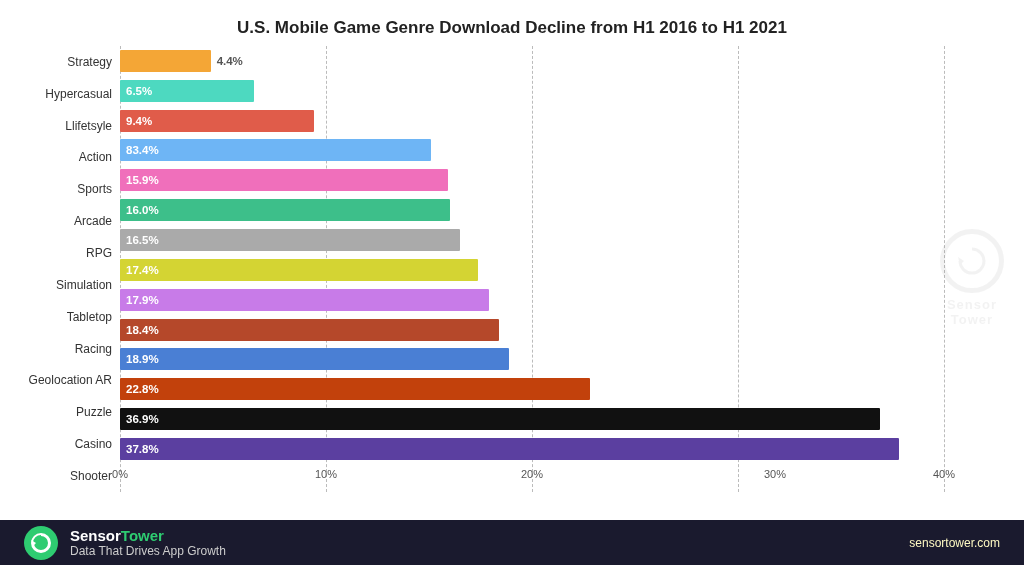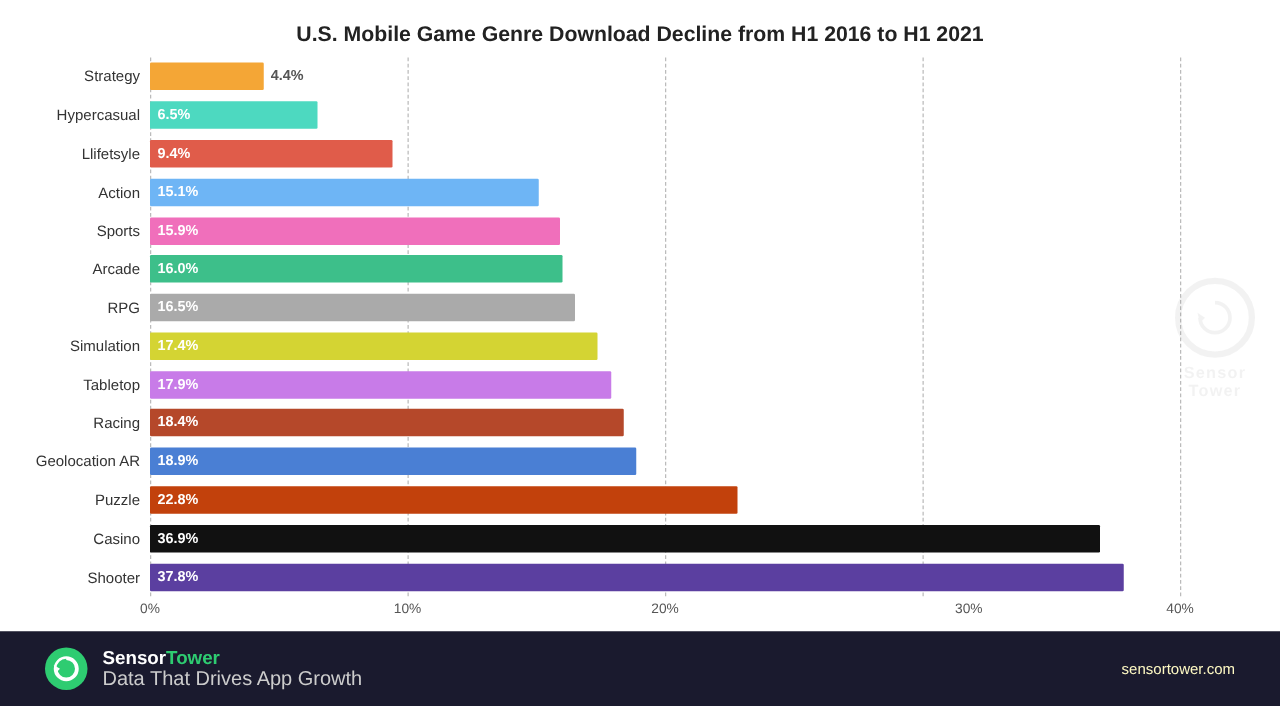--- a/index.html
+++ b/index.html
@@ -48,20 +48,21 @@
       display: flex;
       align-items: center;
       justify-content: flex-end;
     }
     .bars-section {
       flex: 1;
       display: flex;
       flex-direction: column;
       justify-content: space-around;
       position: relative;
+      padding-bottom: 28px;
     }
     .grid-lines {
       position: absolute;
       top: 0;
       left: 0;
       right: 0;
       bottom: 28px;
       display: flex;
       flex-direction: row;
       pointer-events: none;
@@ -114,24 +115,24 @@
       right: 15px;
       top: 50%;
       transform: translateY(-60%);
       opacity: 0.12;
       display: flex;
       flex-direction: column;
       align-items: center;
     }
     .footer {
       background: #1a1a2e;
-      height: 60px;
-      display: flex;
-      align-items: center;
-      padding: 0 36px;
+      height: 45px;
+      display: flex;
+      align-items: center;
+      padding: 0 24px;
       justify-content: space-between;
     }
     .footer-left {
       display: flex;
       align-items: center;
       gap: 12px;
     }
     .footer-logo-circle {
       width: 34px;
       height: 34px;
@@ -148,21 +149,21 @@
     .footer-brand-name {
       color: #fff;
       font-size: 15px;
       font-weight: bold;
     }
     .footer-brand-name span {
       color: #2ecc71;
     }
     .footer-tagline {
       color: #ccc;
-      font-size: 16px;
+      font-size: 12px;
     }
     .footer-url {
       color: #fef9c3;
       font-size: 12px;
     }
   </style>
 </head>
 <body>
 
 <div class="chart-container">
@@ -209,21 +210,21 @@
               <span class="bar-label">6.5%</span>
             </div>
           </div>
           <div class="bar-row">
             <div class="bar" style="width: 23.5%; background-color: rgb(224, 92, 74); min-width: 30px;">
               <span class="bar-label">9.4%</span>
             </div>
           </div>
           <div class="bar-row">
             <div class="bar" style="width: 37.75%; background-color: rgb(110, 181, 245); min-width: 30px;">
-              <span class="bar-label">15.1%</span>
+              <span class="bar-label">83.4%</span>
             </div>
           </div>
           <div class="bar-row">
             <div class="bar" style="width: 39.75%; background-color: rgb(240, 111, 187); min-width: 30px;">
               <span class="bar-label">15.9%</span>
             </div>
           </div>
           <div class="bar-row">
             <div class="bar" style="width: 40%; background-color: rgb(61, 191, 138); min-width: 30px;">
               <span class="bar-label">16.0%</span>

